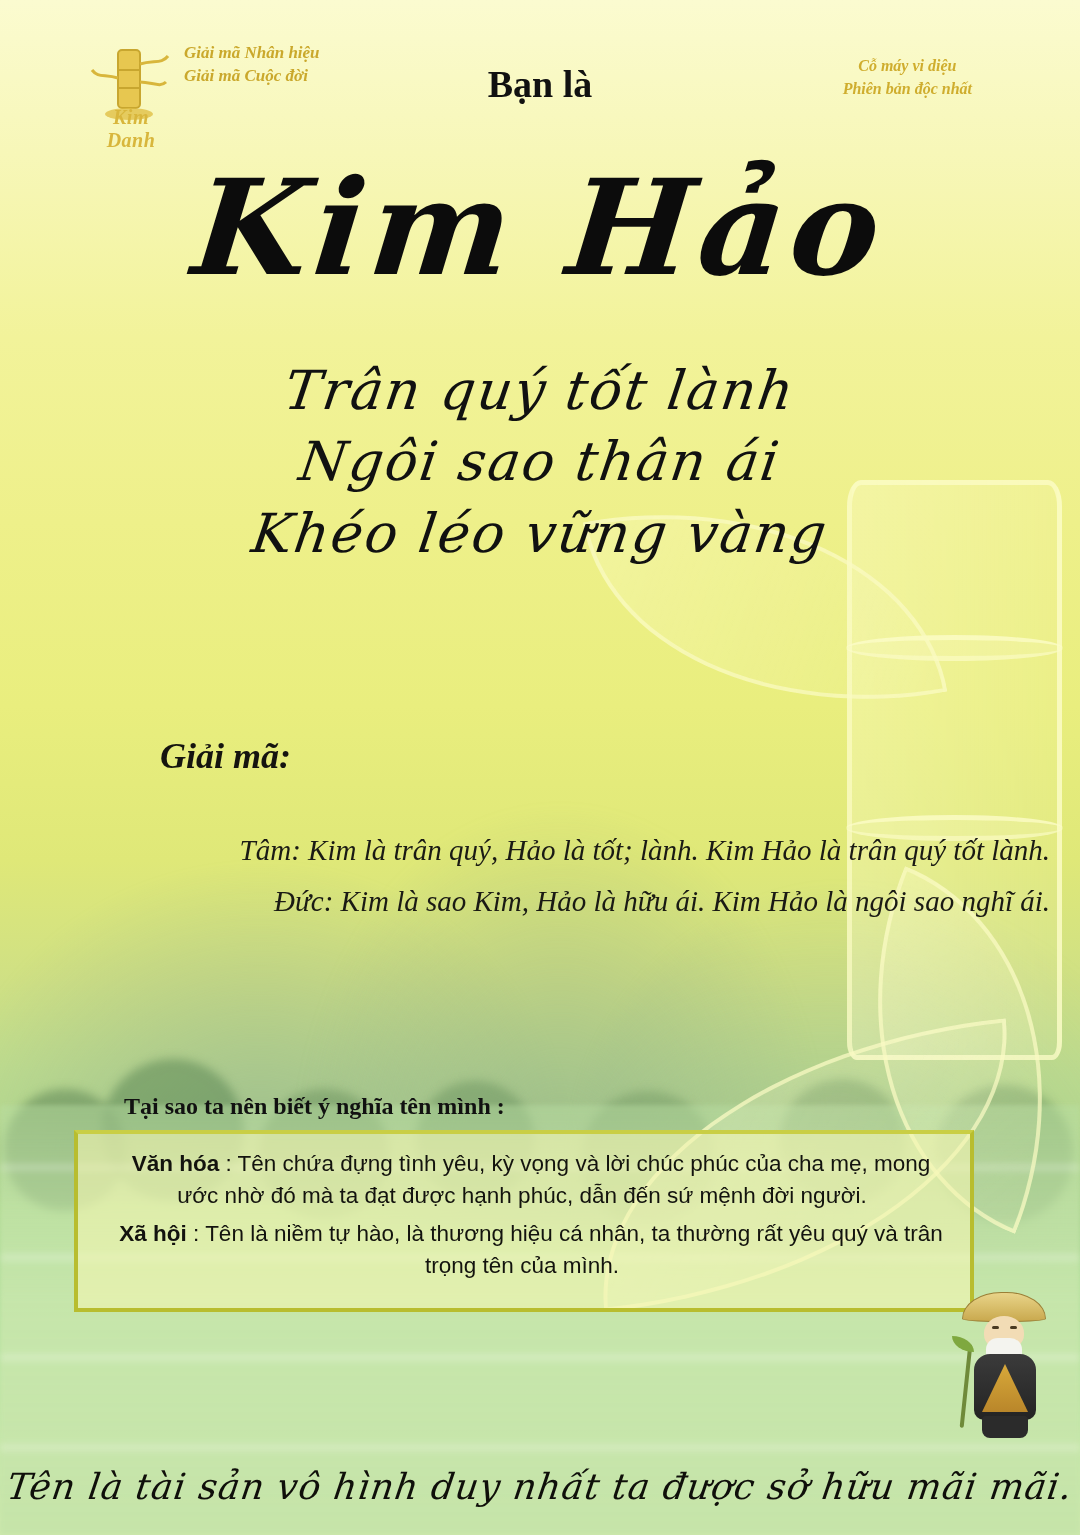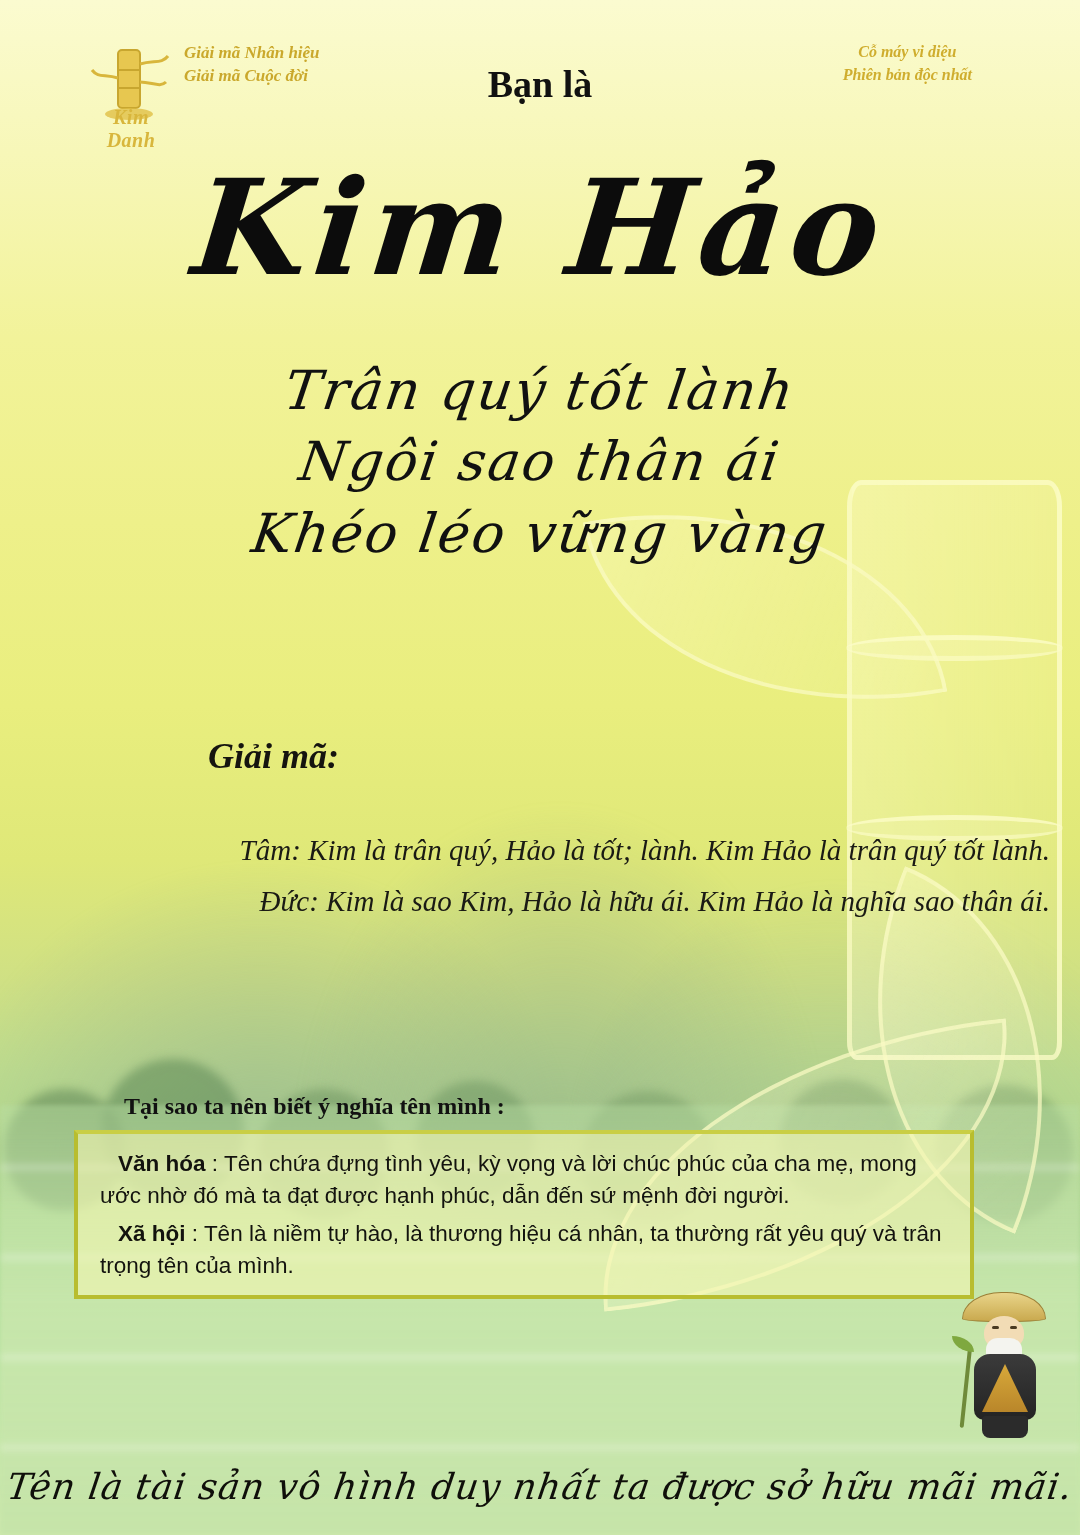--- a/index.html
+++ b/index.html
@@ -164,21 +164,21 @@
     font-style: italic;
     font-weight: bold;
     font-size: 17px;
     line-height: 1.35;
     color: #caa82c;
     white-space: nowrap;
   }
 
   .corner-right {
     position: absolute;
-    right: 108px; top: 40px;
+    right: 108px; top: 54px;
     text-align: center;
     font-family: "Liberation Serif", serif;
     font-style: italic;
     font-weight: bold;
     font-size: 16px;
     line-height: 1.45;
     color: #cfad2e;
     white-space: nowrap;
   }
 
@@ -221,21 +221,20 @@
 
   
   .decode-title {
     position: absolute;
     left: 160px; top: 735px;
     font-family: "Liberation Serif", serif;
     font-weight: bold;
     font-style: italic;
     font-size: 36px;
     color: #15140f;
-    margin-left: 48px;
   }
   .decode-lines {
     position: absolute;
     left: 38px; right: 30px; top: 825px;
     font-family: "Liberation Serif", serif;
     font-style: italic;
     font-size: 29px;
     line-height: 1.75;
     color: #1a1a14;
     text-align: right;
@@ -247,24 +246,25 @@
     left: 124px; top: 1093px;
     font-family: Liberation Serif, serif;
     font-weight: bold;
     font-size: 24px;
     color: #111;
   }
   .why-box {
     position: absolute;
     left: 74px; top: 1130px;
     width: 900px;
-    padding: 14px 26px 7px 22px;
+    padding: 14px 26px 20px 22px;
     background: rgba(244,246,178,.58);
     border: 4px solid #b8bd2f;
     border-top-color: #c9ce45;
+    text-align: center;
   }
   .why-box .frame-tab {
     position: absolute;
     left: -4px; bottom: -4px;
     width: 360px; height: 86px;
     border-left: 4px solid #b8bd2f;
     border-bottom: 4px solid #b8bd2f;
   }
   .why-p {
     font-size: 22.5px;
@@ -406,21 +406,21 @@
 
   <div class="slogans">
     <div class="slogan">Trân quý tốt lành</div>
     <div class="slogan">Ngôi sao thân ái</div>
     <div class="slogan">Khéo léo vững vàng</div>
   </div>
 
   <div class="decode-title">Giải mã:</div>
   <div class="decode-lines">
     <div>Tâm: Kim là trân quý, Hảo là tốt; lành. Kim Hảo là trân quý tốt lành.</div>
-    <div>Đức: Kim là sao Kim, Hảo là hữu ái. Kim Hảo là nghĩa sao thân ái.</div>
+    <div>Đức: Kim là sao Kim, Hảo là hữu ái. Kim Hảo là ngôi sao nghĩ ái.</div>
   </div>
 
   <div class="why-title">Tại sao ta nên biết ý nghĩa tên mình :</div>
   <div class="why-box">
     <div class="frame-tab"></div>
 
     <p class="why-p">
       <span class="ind"></span><b>Văn hóa</b><span> : </span><span>Tên chứa đựng tình yêu, kỳ vọng và lời chúc phúc của cha mẹ, mong ước nhờ đó mà ta đạt được hạnh phúc, dẫn  đến sứ mệnh đời người.</span>
     </p>
     <p class="why-p">

